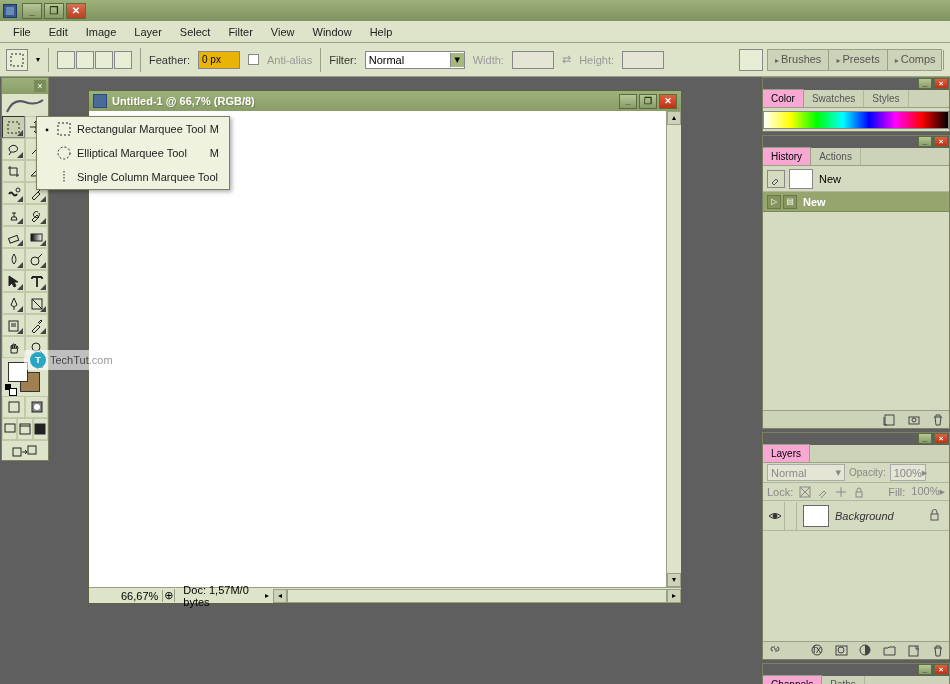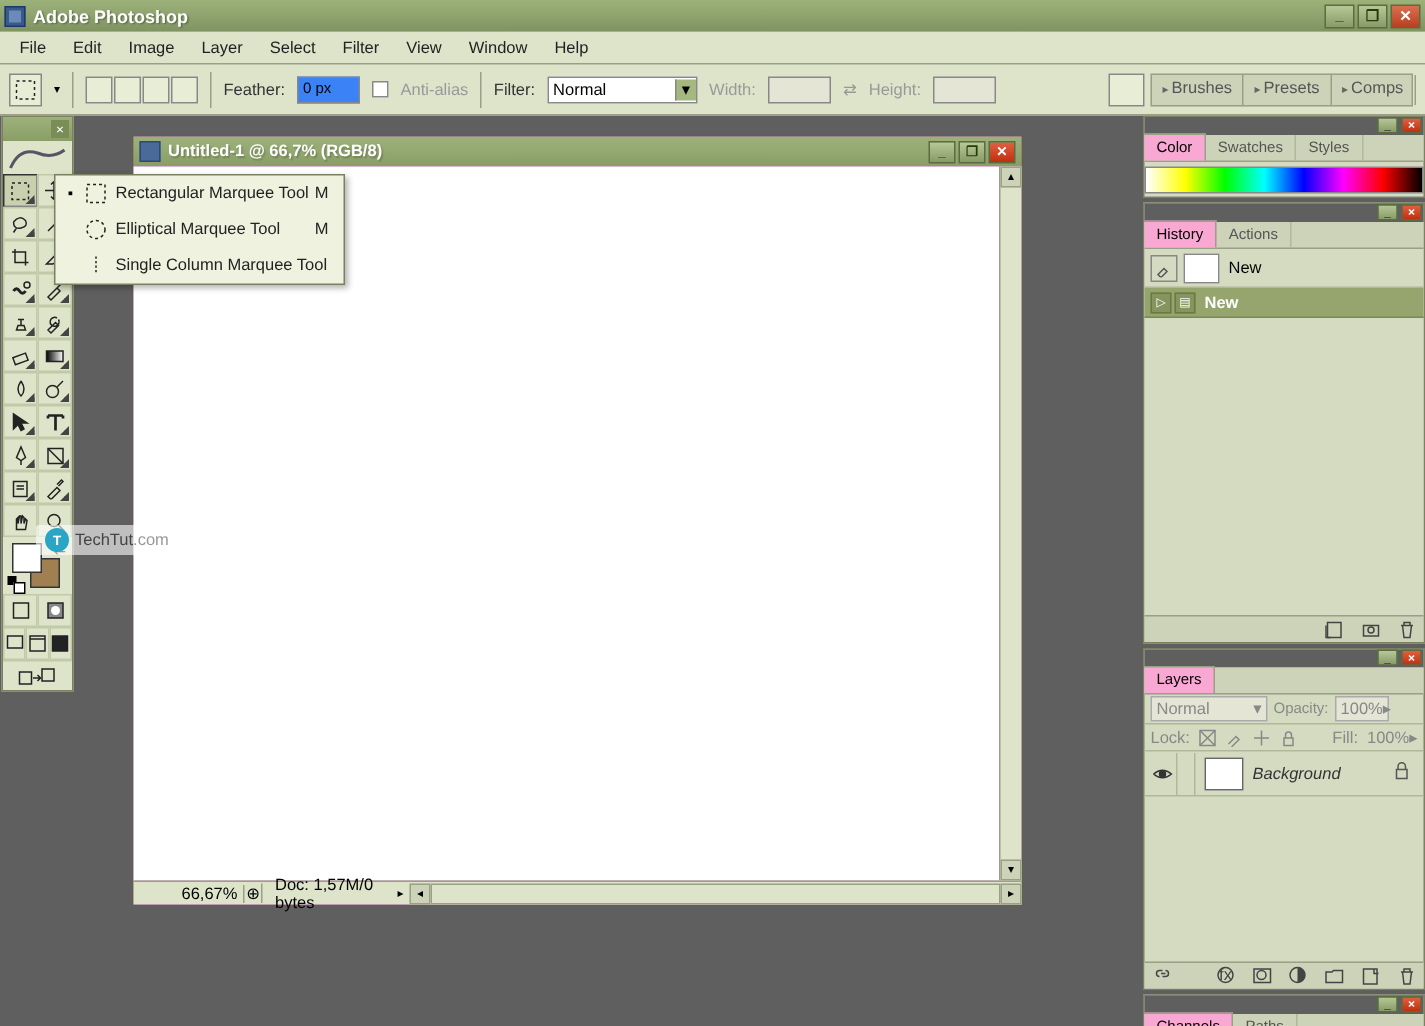--- a/index.html
+++ b/index.html
@@ -19,21 +19,21 @@
 .menubar .mi { padding: 3px 9px; color: #222; cursor: pointer; }
 
 
 .optbar { height: 34px; background: #dde4c9; border-bottom: 1px solid #9aa085; display: flex; align-items: center; padding: 0 6px; gap:8px; }
 .opt-icon { width:22px; height:22px; border:1px solid #888; background:#e8eed6; display:flex; align-items:center; justify-content:center; }
 .opt-icon svg { width:14px; height:14px; }
 .opt-divider { width:1px; height:24px; background:#9aa085; }
 .opt-iconset { display:flex; gap:1px; }
 .opt-iconset .ib { width:18px; height:18px; border:1px solid #888; background:#e8eed6; }
 .opt-label { color:#333; }
-.opt-input { width:42px; height:18px; border:1px solid #888; background:#3b82f6; padding:0 3px; font-size:10px; }
+.opt-input { width:42px; height:18px; border:1px solid #888; background:#eab308; padding:0 3px; font-size:10px; }
 .opt-check { width:11px; height:11px; border:1px solid #888; background:#fff; display:inline-block; vertical-align:middle; }
 .opt-select { width:100px; height:18px; border:1px solid #888; background:#fff; padding:0 3px; display:flex; align-items:center; justify-content:space-between; }
 .opt-select .dd { width:14px; height:14px; background:#a5b87f; border-left:1px solid #888; display:flex; align-items:center; justify-content:center; margin-right:-3px;}
 .opt-disabled { color:#999; }
 .optbar-right { margin-left:auto; display:flex; gap:4px; align-items:center; padding-right:2px;}
 .dock-btn { width:24px; height:22px; border:1px solid #888; background:#e8eed6; }
 .well-tabs { background:#cdd3b9; border:1px solid #9aa085; display:flex; height:22px; width:175px; }
 .well-tab { padding:3px 7px; color:#555; border-right:1px solid #9aa085; position:relative;}
 .well-tab::before { content:"▸"; font-size:8px; margin-right:2px; color:#666;}
 
@@ -63,21 +63,21 @@
 
 .flyout { position:absolute; left:36px; top:116px; width:194px; background:#eef2de; border:1px solid #7a8060; box-shadow:2px 2px 4px rgba(0,0,0,.3); z-index:50;}
 .fly-item { display:flex; align-items:center; padding:4px 6px; cursor:pointer;}
 .fly-dot { width:8px; font-size:10px; text-align:center;}
 .fly-icon { width:18px; height:16px; display:flex; align-items:center; justify-content:center; margin:0 4px; }
 .fly-icon svg { width:14px; height:14px; stroke:#222; fill:none;}
 .fly-label { flex:1; color:#222;}
 .fly-key { color:#222; padding-right:4px;}
 
 
-.docwin { position:absolute; left:88px; top:90px; width:594px; height:514px; border:1px solid #5a6540; background:#d946ef; }
+.docwin { position:absolute; left:88px; top:90px; width:594px; height:514px; border:1px solid #5a6540; background:#7f1d1d; }
 .doc-title { height:20px; background:linear-gradient(#9db27a,#8a9d67); display:flex; align-items:center; padding:0 4px; color:#fff;}
 .doc-title .di { width:14px; height:14px; background:#4a6a9a; margin-right:5px; border:1px solid #2a4a7a;}
 .doc-title .dt { flex:1; font-weight:bold; text-shadow:1px 1px 1px rgba(0,0,0,.2);}
 .doc-winbtns { display:flex; gap:2px;}
 .doc-winbtn { width:18px; height:15px; background:linear-gradient(#b5c896,#879a68); border:1px solid #5a6d3e; font-size:9px; text-align:center; line-height:13px; font-weight:bold; color:#2a3a0a; cursor:pointer;}
 .doc-winbtn.close { background:linear-gradient(#e06040,#c03010); color:#fff;}
 .doc-body { position:absolute; left:0; top:20px; right:0; bottom:16px; background:#fff; }
 .doc-vscroll { position:absolute; right:0; top:20px; bottom:16px; width:15px; background:#dde4c9; border-left:1px solid #9aa085;}
 .doc-vscroll .arr { height:14px; background:#cdd3b9; border:1px solid #9aa085; font-size:8px; text-align:center; line-height:12px;}
 .doc-status { position:absolute; left:0; right:0; bottom:0; height:16px; background:#dde4c9; border-top:1px solid #9aa085; display:flex; align-items:center; font-size:10px;padding-left:28px;}
@@ -135,21 +135,20 @@
 .channels-strip { border:1px solid #7a8060; }
 .channels-strip .panel-tabs { border-bottom:0;}
 
 svg .f { fill:#222; }
 </style>
 </head>
 <body>
 
 <div class="titlebar">
   <div class="icon-ps"></div>
-  <div class="title">Adobe Photoshop</div>
   <div class="win-btns">
     <div class="win-btn">_</div>
     <div class="win-btn">❐</div>
     <div class="win-btn close">✕</div>
   </div>
 </div>
 
 <div class="menubar">
   <div class="mi">File</div>
   <div class="mi">Edit</div>

